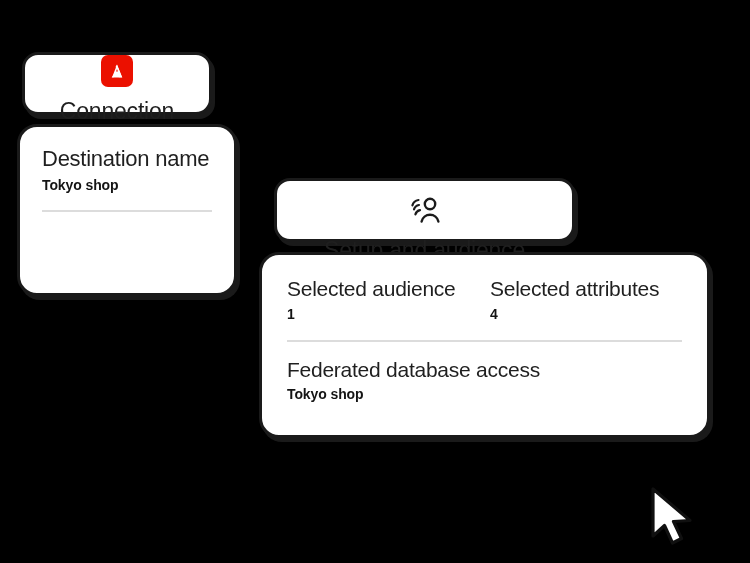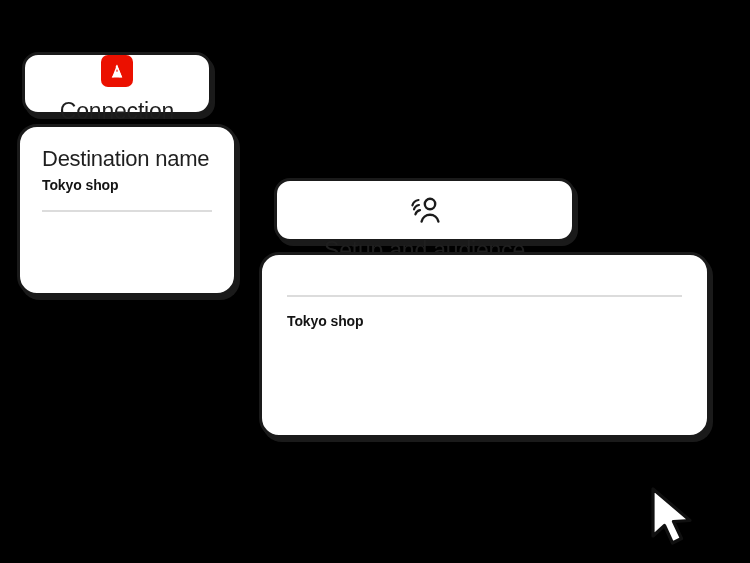--- a/index.html
+++ b/index.html
@@ -224,22 +224,33 @@
         <path d="M12.6 26.5 a8.6 8.6 0 0 1 16.8 0" fill="none" stroke="#1b1b1b" stroke-width="2.4" stroke-linecap="round"></path>
         <path d="M9.5 5.0 a7.5 7.5 0 0 0 -6.1 5.4" fill="none" stroke="#1b1b1b" stroke-width="2.2" stroke-linecap="round"></path>
         <path d="M10.0 10.0 a6.2 6.2 0 0 0 -5.0 4.4" fill="none" stroke="#1b1b1b" stroke-width="2.2" stroke-linecap="round"></path>
         <path d="M11.0 15.2 a6.0 6.0 0 0 0 -4.6 4.2" fill="none" stroke="#1b1b1b" stroke-width="2.2" stroke-linecap="round"></path>
       </svg>
     </span>
     <span class="card-title">Setup and audience</span>
   </div>
 
   <div class="card" id="details-card">
+    <div class="stat-row">
+      <div class="stat-col">
+        <div class="stat-label">Selected audience</div>
+        <div class="stat-value">1</div>
+      </div>
+      <div class="stat-col">
+        <div class="stat-label">Selected attributes</div>
+        <div class="stat-value">4</div>
+      </div>
+    </div>
     <hr class="divider">
     <div>
+      <div class="stat-label">Federated database access</div>
       <div class="stat-value">Tokyo shop</div>
     </div>
   </div>
 
 
   <div id="cursor">
     <svg viewBox="0 0 54 60" aria-hidden="true">
       <path d="M4 2 L4 49 L15.5 38.5 L23.5 56 L32.5 51.5 L24.5 34.5 L41 33.5 Z" fill="#ffffff" stroke="#101010" stroke-width="3.2" stroke-linejoin="round"></path>
     </svg>
   </div>

